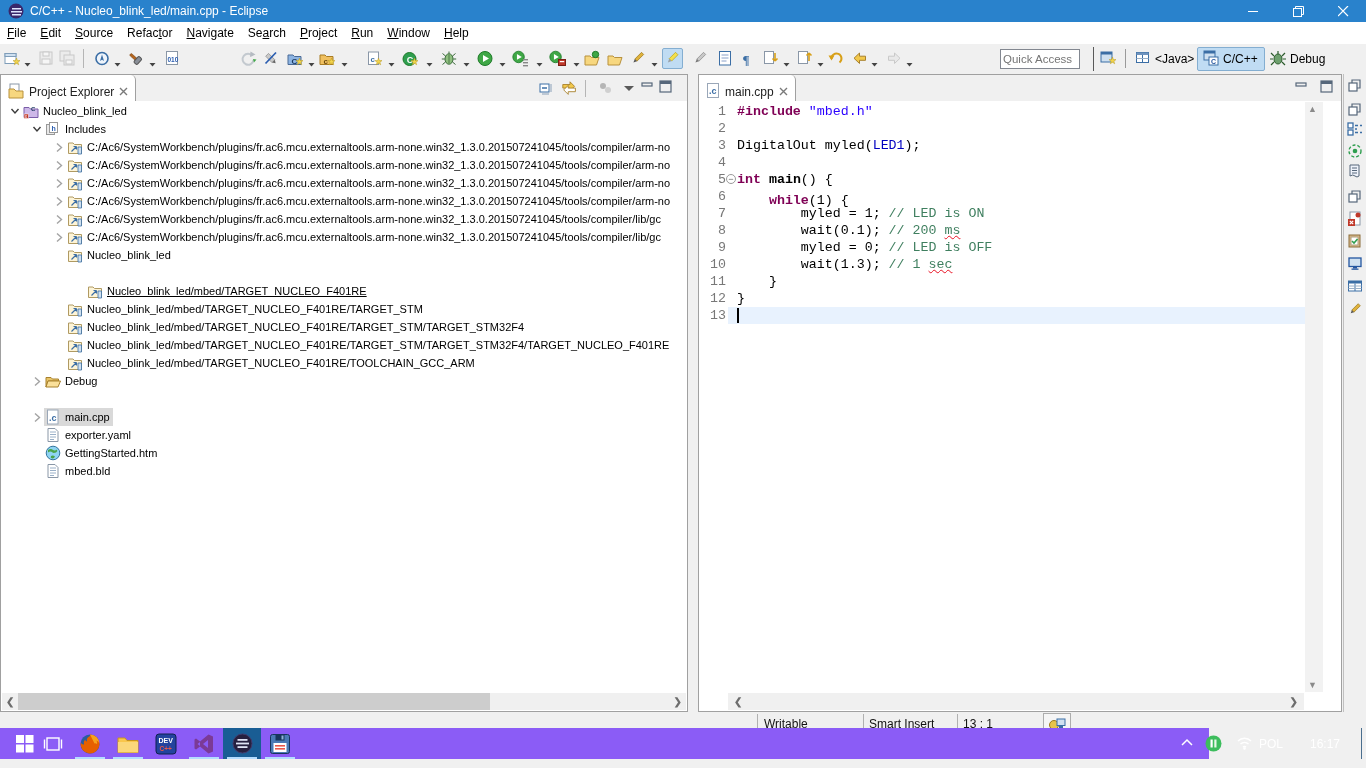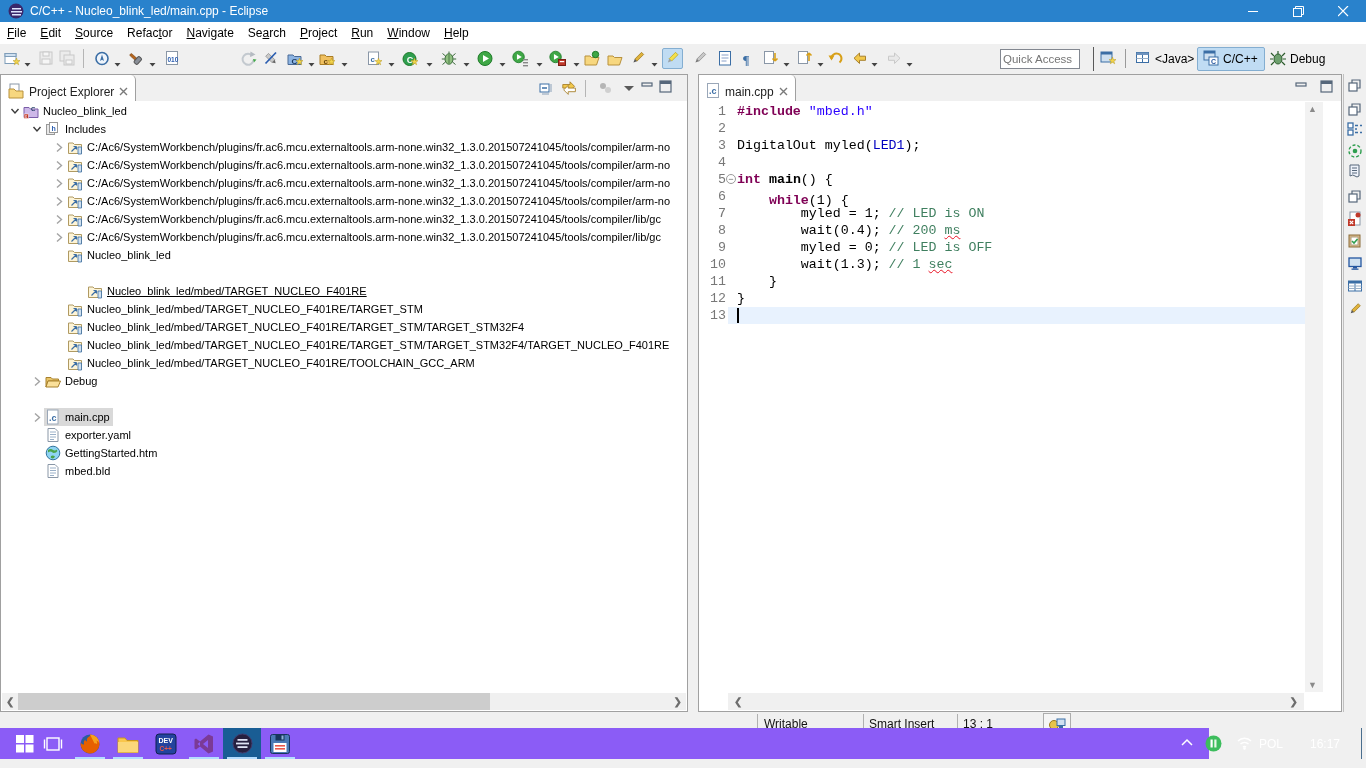--- a/index.html
+++ b/index.html
@@ -544,21 +544,21 @@
         </div>
       <div id="fold5" style="top: 72px;">−</div>
       <div id="codelines">
           <div class="codeline" style="top: 1px;"><span class="kw">#include </span><span class="str">"mbed.h"</span></div>
           <div class="codeline" style="top: 18px;"></div>
           <div class="codeline" style="top: 35px;"><span class="pl">DigitalOut myled(</span><span class="mac">LED1</span><span class="pl">);</span></div>
           <div class="codeline" style="top: 52px;"></div>
           <div class="codeline" style="top: 69px;"><span class="kw">int</span><span class="pl"> </span><span class="fn">main</span><span class="pl">() {</span></div>
           <div class="codeline" style="top: 90px;"><span class="pl">    </span><span class="kw">while</span><span class="pl">(1) {</span></div>
           <div class="codeline" style="top: 103px;"><span class="pl">        myled = 1; </span><span class="com">// LED is ON</span></div>
-          <div class="codeline" style="top: 120px;"><span class="pl">        wait(0.4); </span><span class="com">// 200 </span><span class="com sp">ms</span></div>
+          <div class="codeline" style="top: 120px;"><span class="pl">        wait(0.1); </span><span class="com">// 200 </span><span class="com sp">ms</span></div>
           <div class="codeline" style="top: 137px;"><span class="pl">        myled = 0; </span><span class="com">// LED is OFF</span></div>
           <div class="codeline" style="top: 154px;"><span class="pl">        wait(1.3); </span><span class="com">// 1 </span><span class="com sp">sec</span></div>
           <div class="codeline" style="top: 171px;"><span class="pl">    }</span></div>
           <div class="codeline" style="top: 188px;"><span class="pl">}</span></div>
           <div class="codeline" style="top: 205px;"></div>
         </div>
       <div id="cursor" style="top: 206px; left: 37px;"></div>
       <div id="vscroll" style="right: 17px; top: 0px; bottom: 18px;">
         <span class="varrow" style="top:2px">▲</span>
         <span class="varrow" style="bottom:2px">▼</span>

